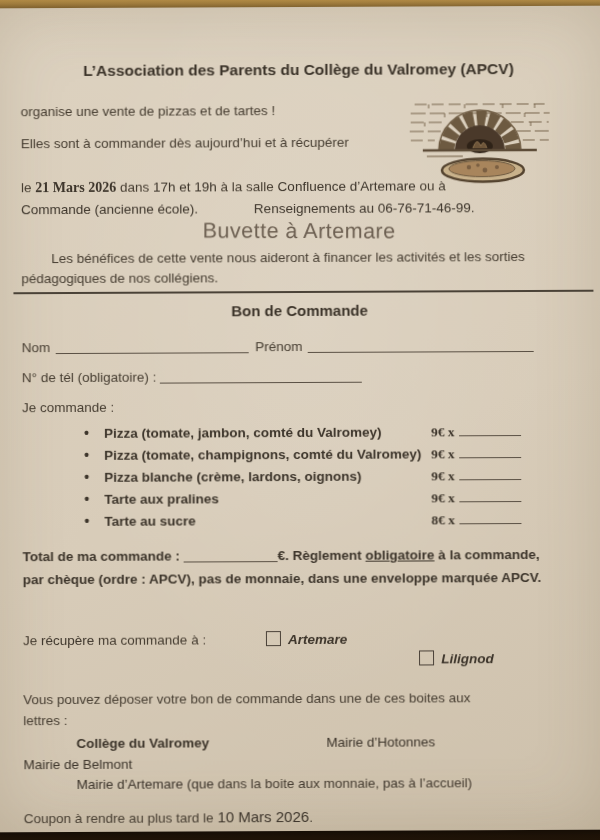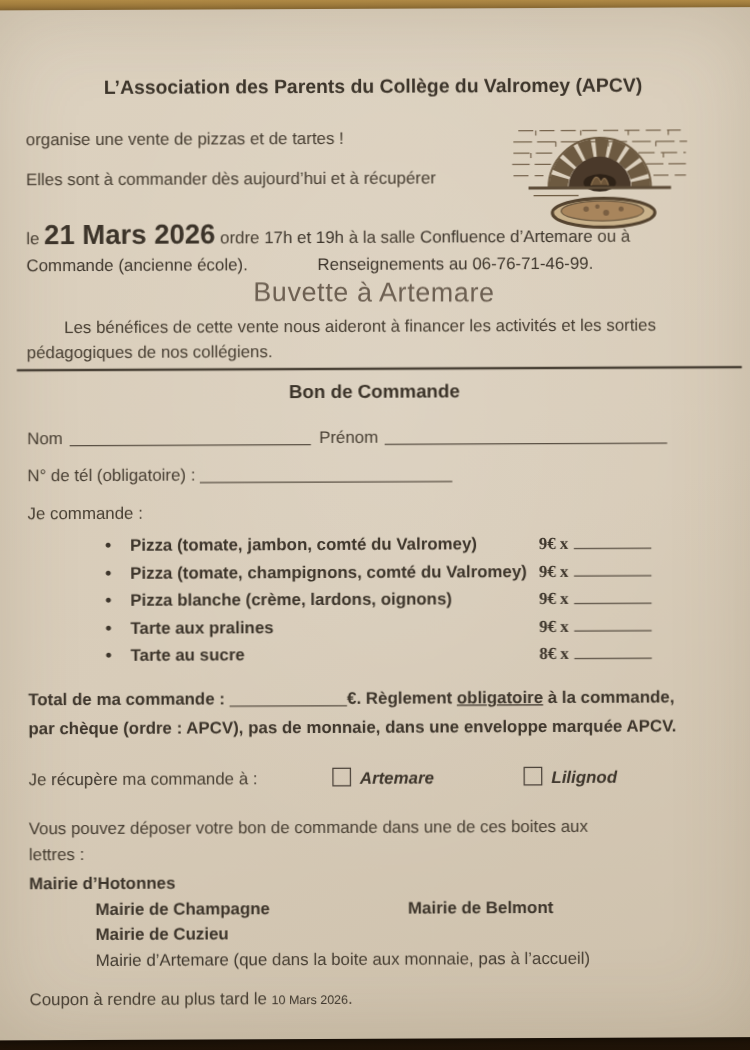--- a/index.html
+++ b/index.html
@@ -17,21 +17,21 @@
     box-shadow:0 2px 8px rgba(0,0,0,.5), inset 0 0 70px rgba(110,90,60,.22);
     padding:0 30px;box-sizing:border-box;
     color:#463d31;font-size:13.5px;
     filter:blur(0.25px);
   }
   .title{padding-top:54px;text-align:center;font-weight:700;font-size:15.5px;color:#3c342a;}
   .intro1{margin-top:24px;}
   .intro2{margin-top:17px;}
   .oven{position:absolute;top:92px;right:52px;width:150px;height:88px;}
   .event-l1{margin-top:23px;line-height:27px;}
-  .big-date{font-weight:700;font-size:22px;color:#3c342a;}
+  .big-date{font-weight:700;font-size:14px;color:#3c342a;font-family:Liberation Serif, serif;}
   b,.bold{font-weight:400;color:#3d352b;}
   .event-l2{margin-top:1px;}
   .event-info{margin-left:52px;margin-top:39px;}
   .buvette{margin-top:3px;text-align:center;font-size:21.5px;color:#6d6052;letter-spacing:.5px;transform:rotate(0.4deg);}
   .benefits{margin-top:4px;line-height:19.5px;text-indent:30px;}
   hr.rule{border:none;border-top:2px solid #4a4237;margin:4px -16px 0 -8px;}
   .bon-heading{margin-top:9px;text-align:center;font-weight:700;font-size:15px;color:#3c342a;}
   .blank{display:inline-block;border-bottom:1.2px solid #5a5044;height:13px;vertical-align:-2px;}
   .row-name{margin-top:20px;}
   .b-nom{width:193px;margin-left:5px;}
@@ -47,29 +47,29 @@
   .item-label{width:327px;flex:none;}
   .item-price{flex:none;font-family:Liberation Serif, serif;}
   .b-qty{width:62px;margin-left:4px;}
   .total-para{margin-top:11px;line-height:23px;font-weight:700;color:#3d352b;}
   .b-total{width:94px;}
   .u{text-decoration:underline;}
   .pickup{margin-top:21px;display:flex;align-items:center;}
   .pickup-label{width:243px;flex:none;}
   .chk{display:inline-block;width:13px;height:13px;border:1.6px solid #4a4138;vertical-align:-2px;margin-right:7px;background:transparent;}
   .opt{font-weight:700;color:#3d352b;flex:none;font-style:italic;}
-  .opt2{margin-left:72px;}
+  .opt2{margin-left:72px;margin-top:40px;}
   .deposit-intro{margin-top:21px;width:472px;line-height:21px;}
   .mailboxes{margin-top:3px;line-height:20.5px;}
   .mb-row{display:flex;}
   .mb-left{width:250px;margin-left:53px;flex:none;font-weight:700;color:#3d352b;}
-  .mb-right{font-weight:700;color:#3d352b;}
+  .mb-right{font-weight:400;color:#3d352b;}
   .mb-long{margin-left:53px;white-space:nowrap;}
   .footer-line{margin-top:13px;}
-  .footer-date{font-size:10px;}
+  .footer-date{font-size:15px;}
 </style>
 </head>
 <body>
 
 <div class="paper">
 
   <div class="title">L’Association des Parents du Collège du Valromey (APCV)</div>
 
   <svg class="oven" viewBox="0 0 150 88" aria-hidden="true">
     <g stroke="#6d5a41" fill="none" stroke-width="1" opacity="0.9">
@@ -94,21 +94,21 @@
     <circle cx="92" cy="69" r="2" fill="#7a5f42"></circle>
     <circle cx="73" cy="67" r="1.8" fill="#7a5f42"></circle>
   </svg>
 
   <div class="intro1">organise une vente de pizzas et de tartes !</div>
   <div class="intro2">Elles sont à commander dès aujourd’hui et à récupérer</div>
 
   <div class="event-l1">
     <span>le</span>
     <span class="big-date">21 Mars 2026</span>
-    <span>ordre</span>
+    <span>dans</span>
     <b>17h et 19h</b>
     <span>à la salle</span>
     <b>Confluence d’Artemare</b>
     <span>ou à</span>
   </div>
   <div class="event-l2">
     <b>Commande (ancienne école).</b>
     <b class="event-info">Renseignements au 06-76-71-46-99.</b>
   </div>
 
@@ -180,28 +180,27 @@
       <span>ma commande à :</span>
     </span>
     <span class="opt"><span class="chk"></span><span>Artemare</span></span>
     <span class="opt opt2"><span class="chk"></span><span>Lilignod</span></span>
   </div>
 
   <div class="deposit-intro">Vous pouvez déposer votre bon de commande dans une de ces boites aux lettres :</div>
 
   <div class="mailboxes">
     <div class="mb-row">
+      <span class="mb-left">Collège du Valromey</span>
       <span class="mb-right">Mairie d’Hotonnes</span>
     </div>
     <div class="mb-row">
-      <span class="mb-left">Mairie de Champagne</span>
       <span class="mb-right">Mairie de Belmont</span>
     </div>
     <div class="mb-row">
-      <span class="mb-left">Mairie de Cuzieu</span>
     </div>
     <div class="mb-row">
       <span class="mb-right"></span>
     </div>
     <div class="mb-long">
       <b>Mairie d’Artemare (que</b>
       <span>dans la boite aux monnaie,</span>
       <b>pas</b>
       <span>à l’accueil)</span>
     </div>

